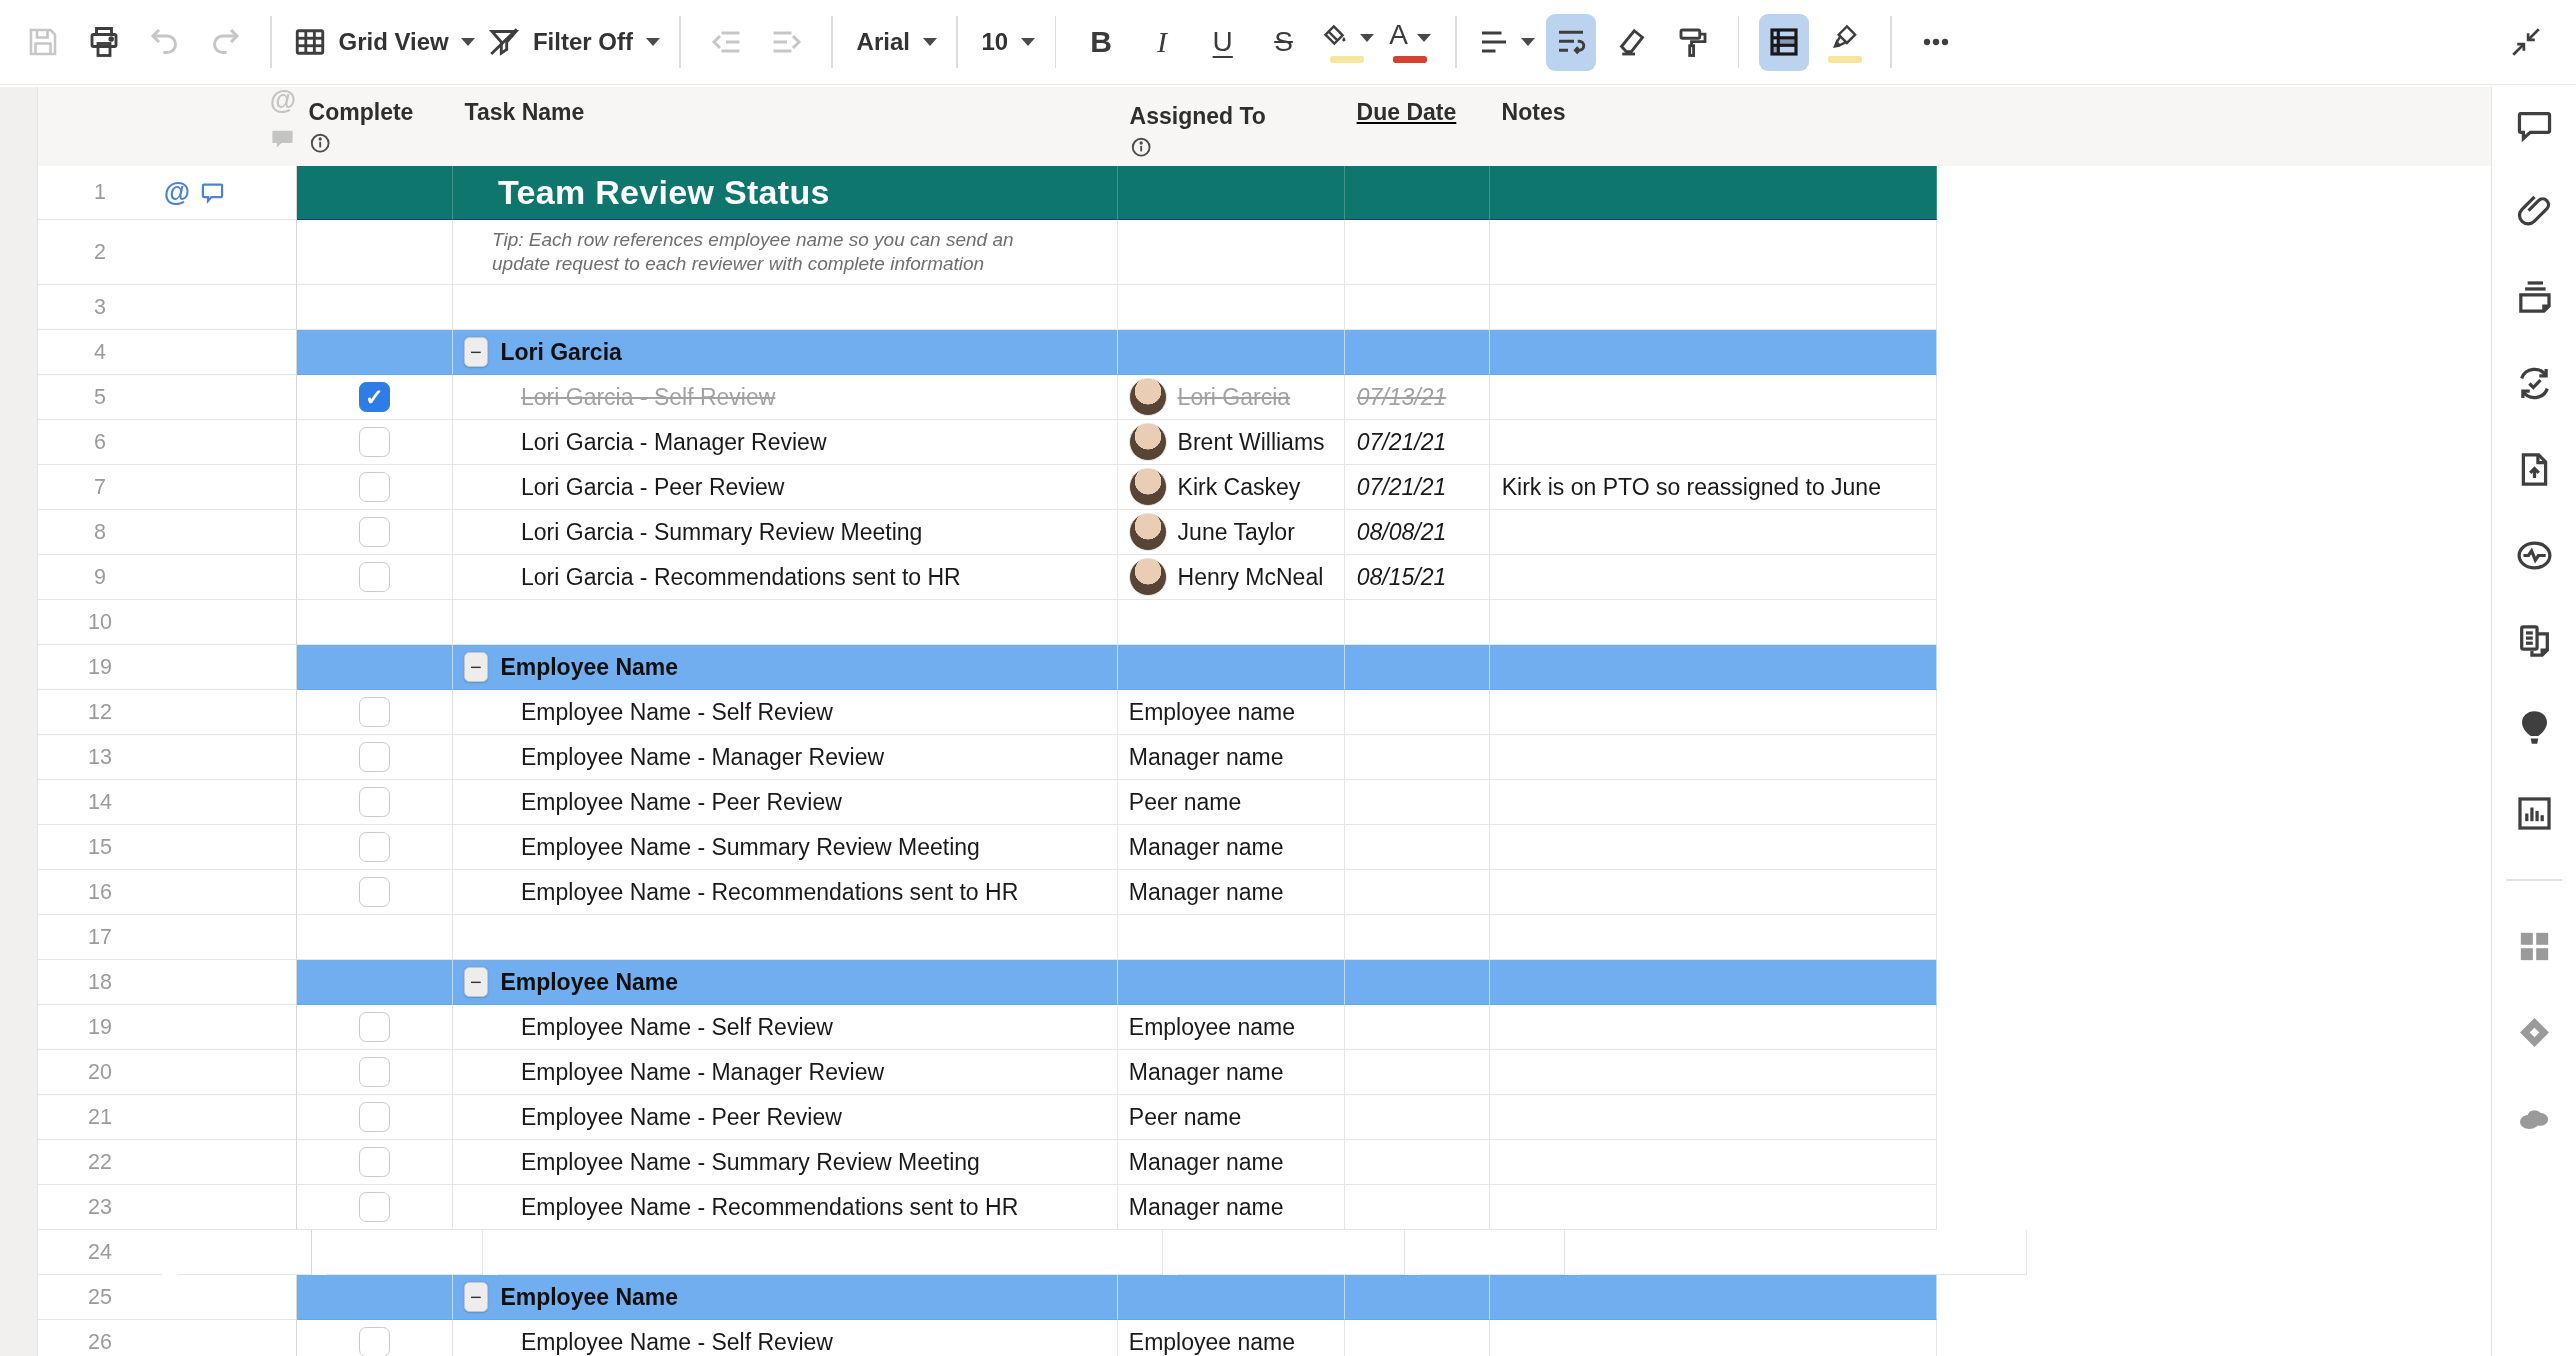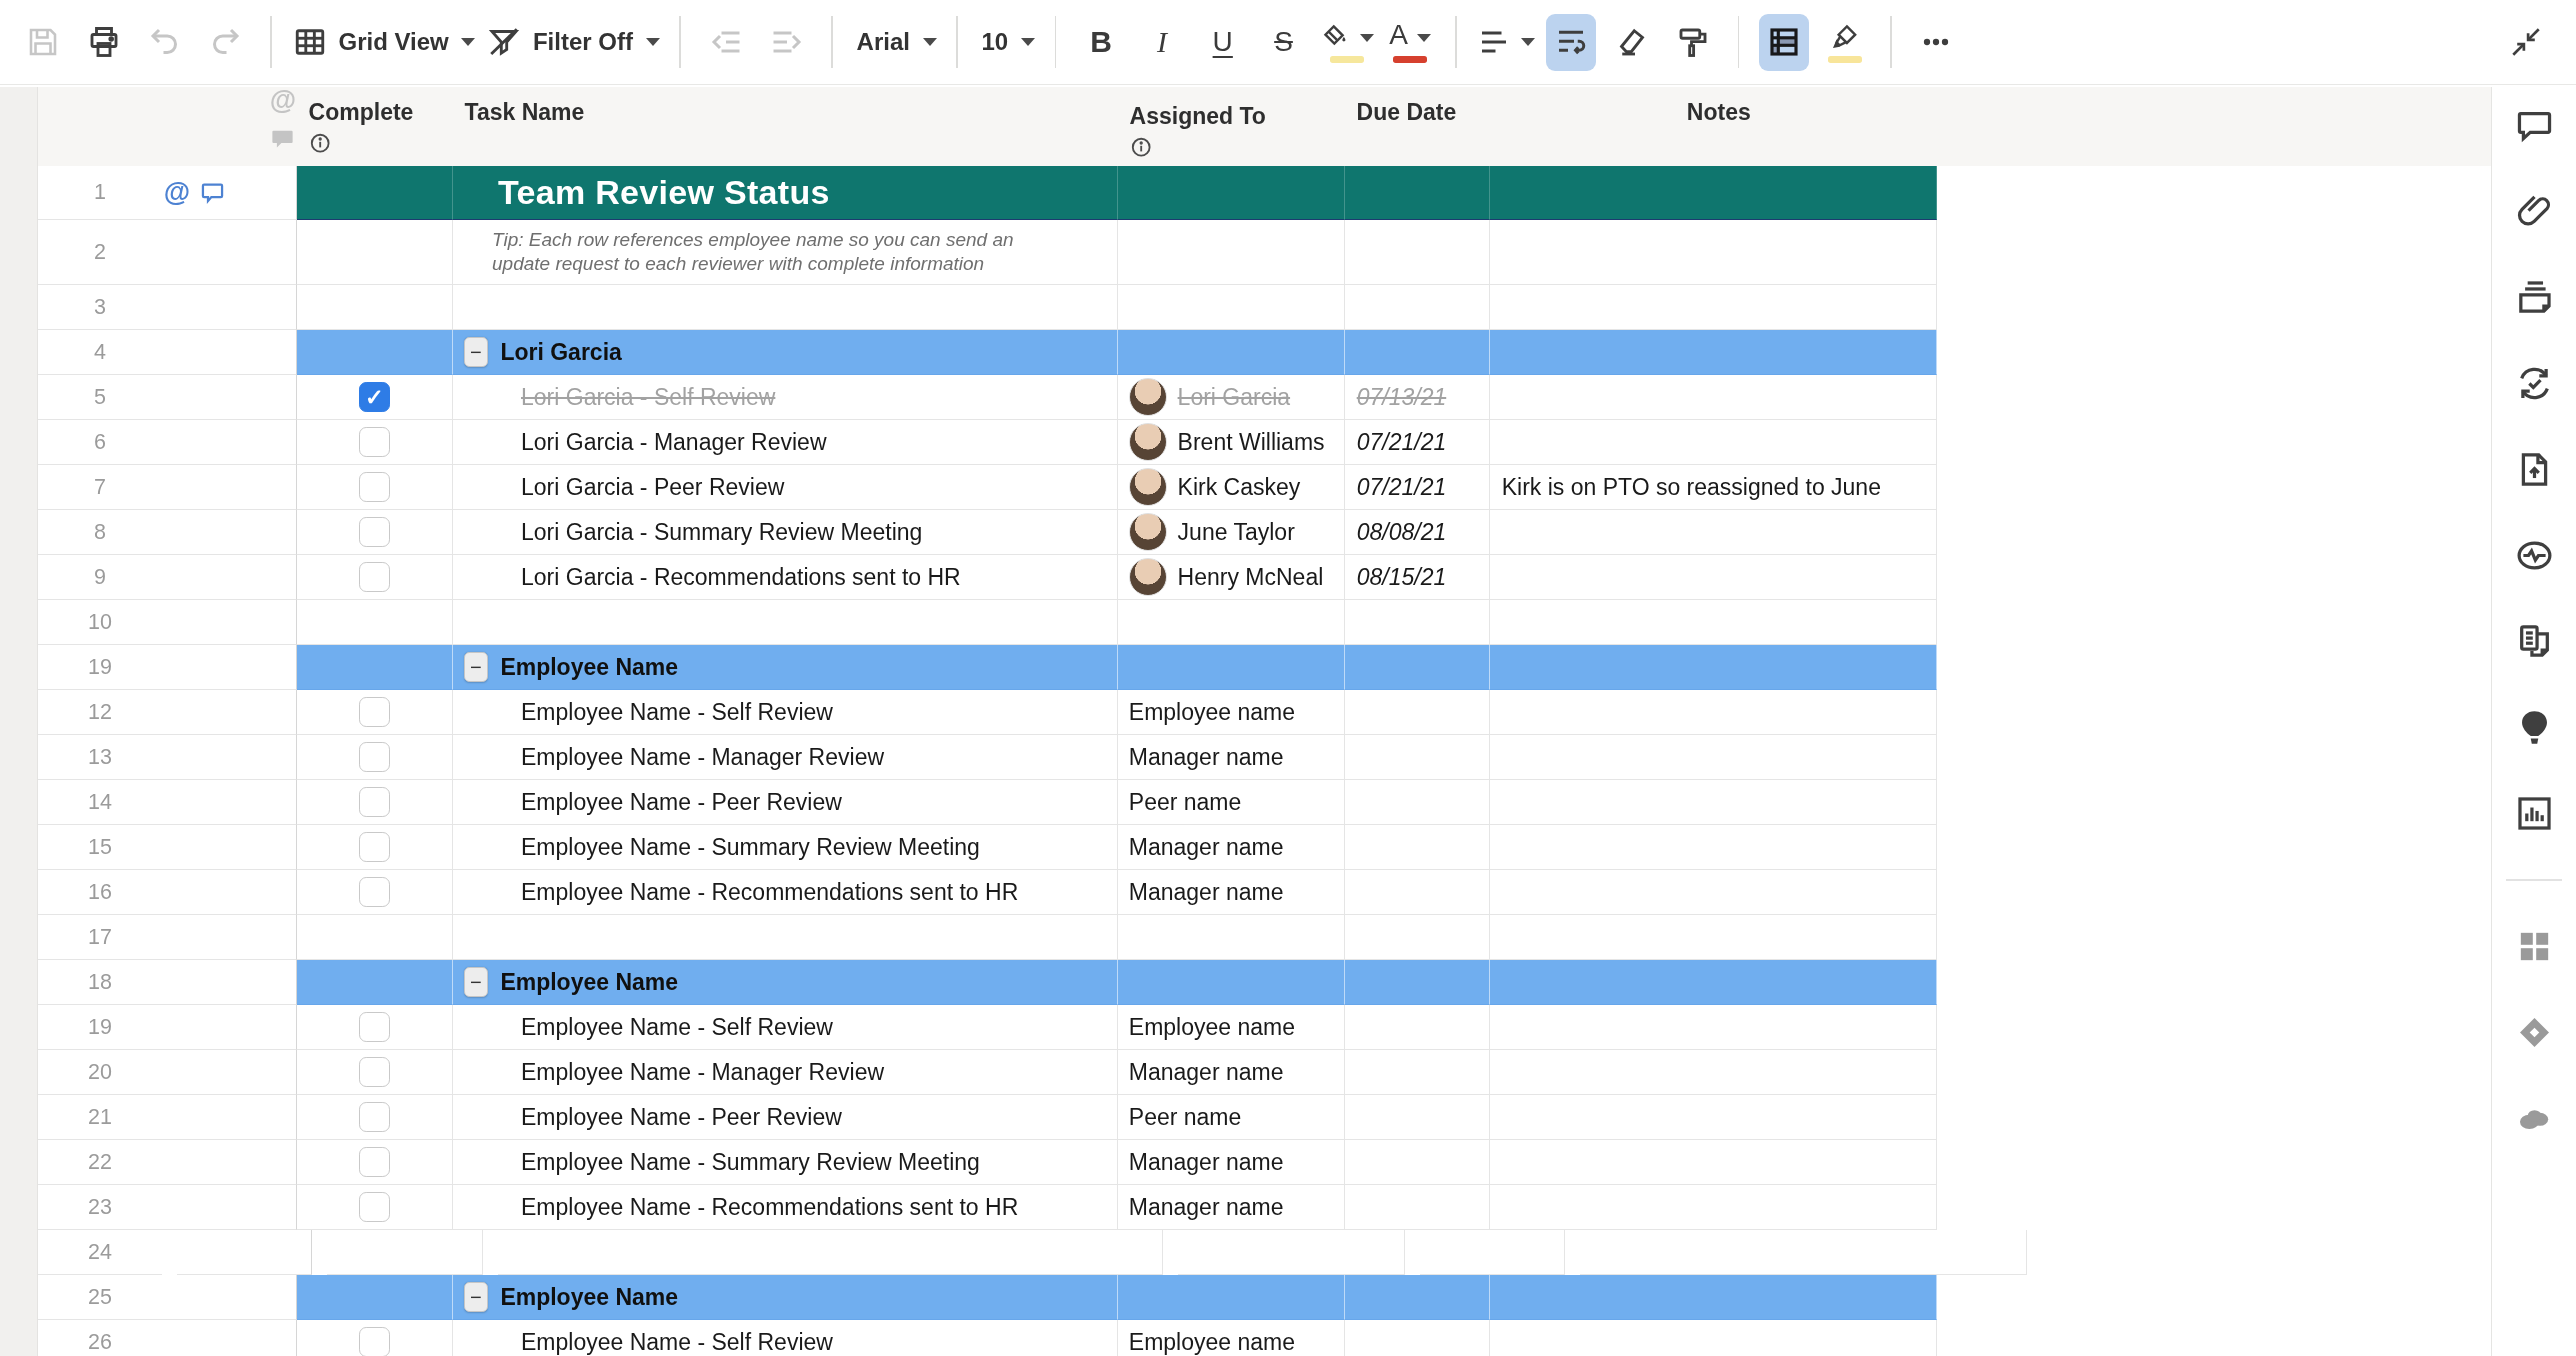--- a/index.html
+++ b/index.html
@@ -48,21 +48,21 @@
         position:relative; }
   .gh .h-label { font-size:23px; font-weight:700; color:#2e2e2e; }
   .gh .h-info { margin-top:6.3px; color:#4c4c4c; }
   .gh-gutter { width:258px; display:flex; align-items:flex-end; justify-content:flex-start;
                padding:0 0 9px 126px; gap:10.8px; color:#bdbdbd; }
   .gh-gutter .gut-ic { display:flex; align-items:flex-end; }
   .gh-gutter .at { font-size:27px; font-weight:700; color:#c4c4c4; line-height:27px; }
   .gh-gutter .ital { font-family:"Liberation Serif", serif; font-style:italic; font-size:25px;
                      color:#c9c9c9; line-height:27px; }
   .w-complete { width:156px; } .w-task { width:665px; } .w-assigned { width:227px;justify-content:center; }
-  .w-due { width:145px; } .w-notes { width:447px;align-items:center; }
+  .w-due { width:145px;text-decoration:underline; } .w-notes { width:447px; }
   .gh-fill { flex:1; }
 
   
   .g-row { display:flex; }
   .c { border-right:0.9px solid #e5e5e5; border-bottom:0.9px solid #e5e5e5; background:#fff;
        display:flex; align-items:center; overflow:hidden; position:relative; }
   .c.rownum { width:124px; border-right:none; justify-content:center; background:#fff; }
   .c.indicators { width:135px; border-right:0.9px solid #d6d6d6; gap:9px; padding-left:1.8px; }
   .c.complete { width:156px; justify-content:center; }
   .c.task { width:665px; padding-left:68px; }

